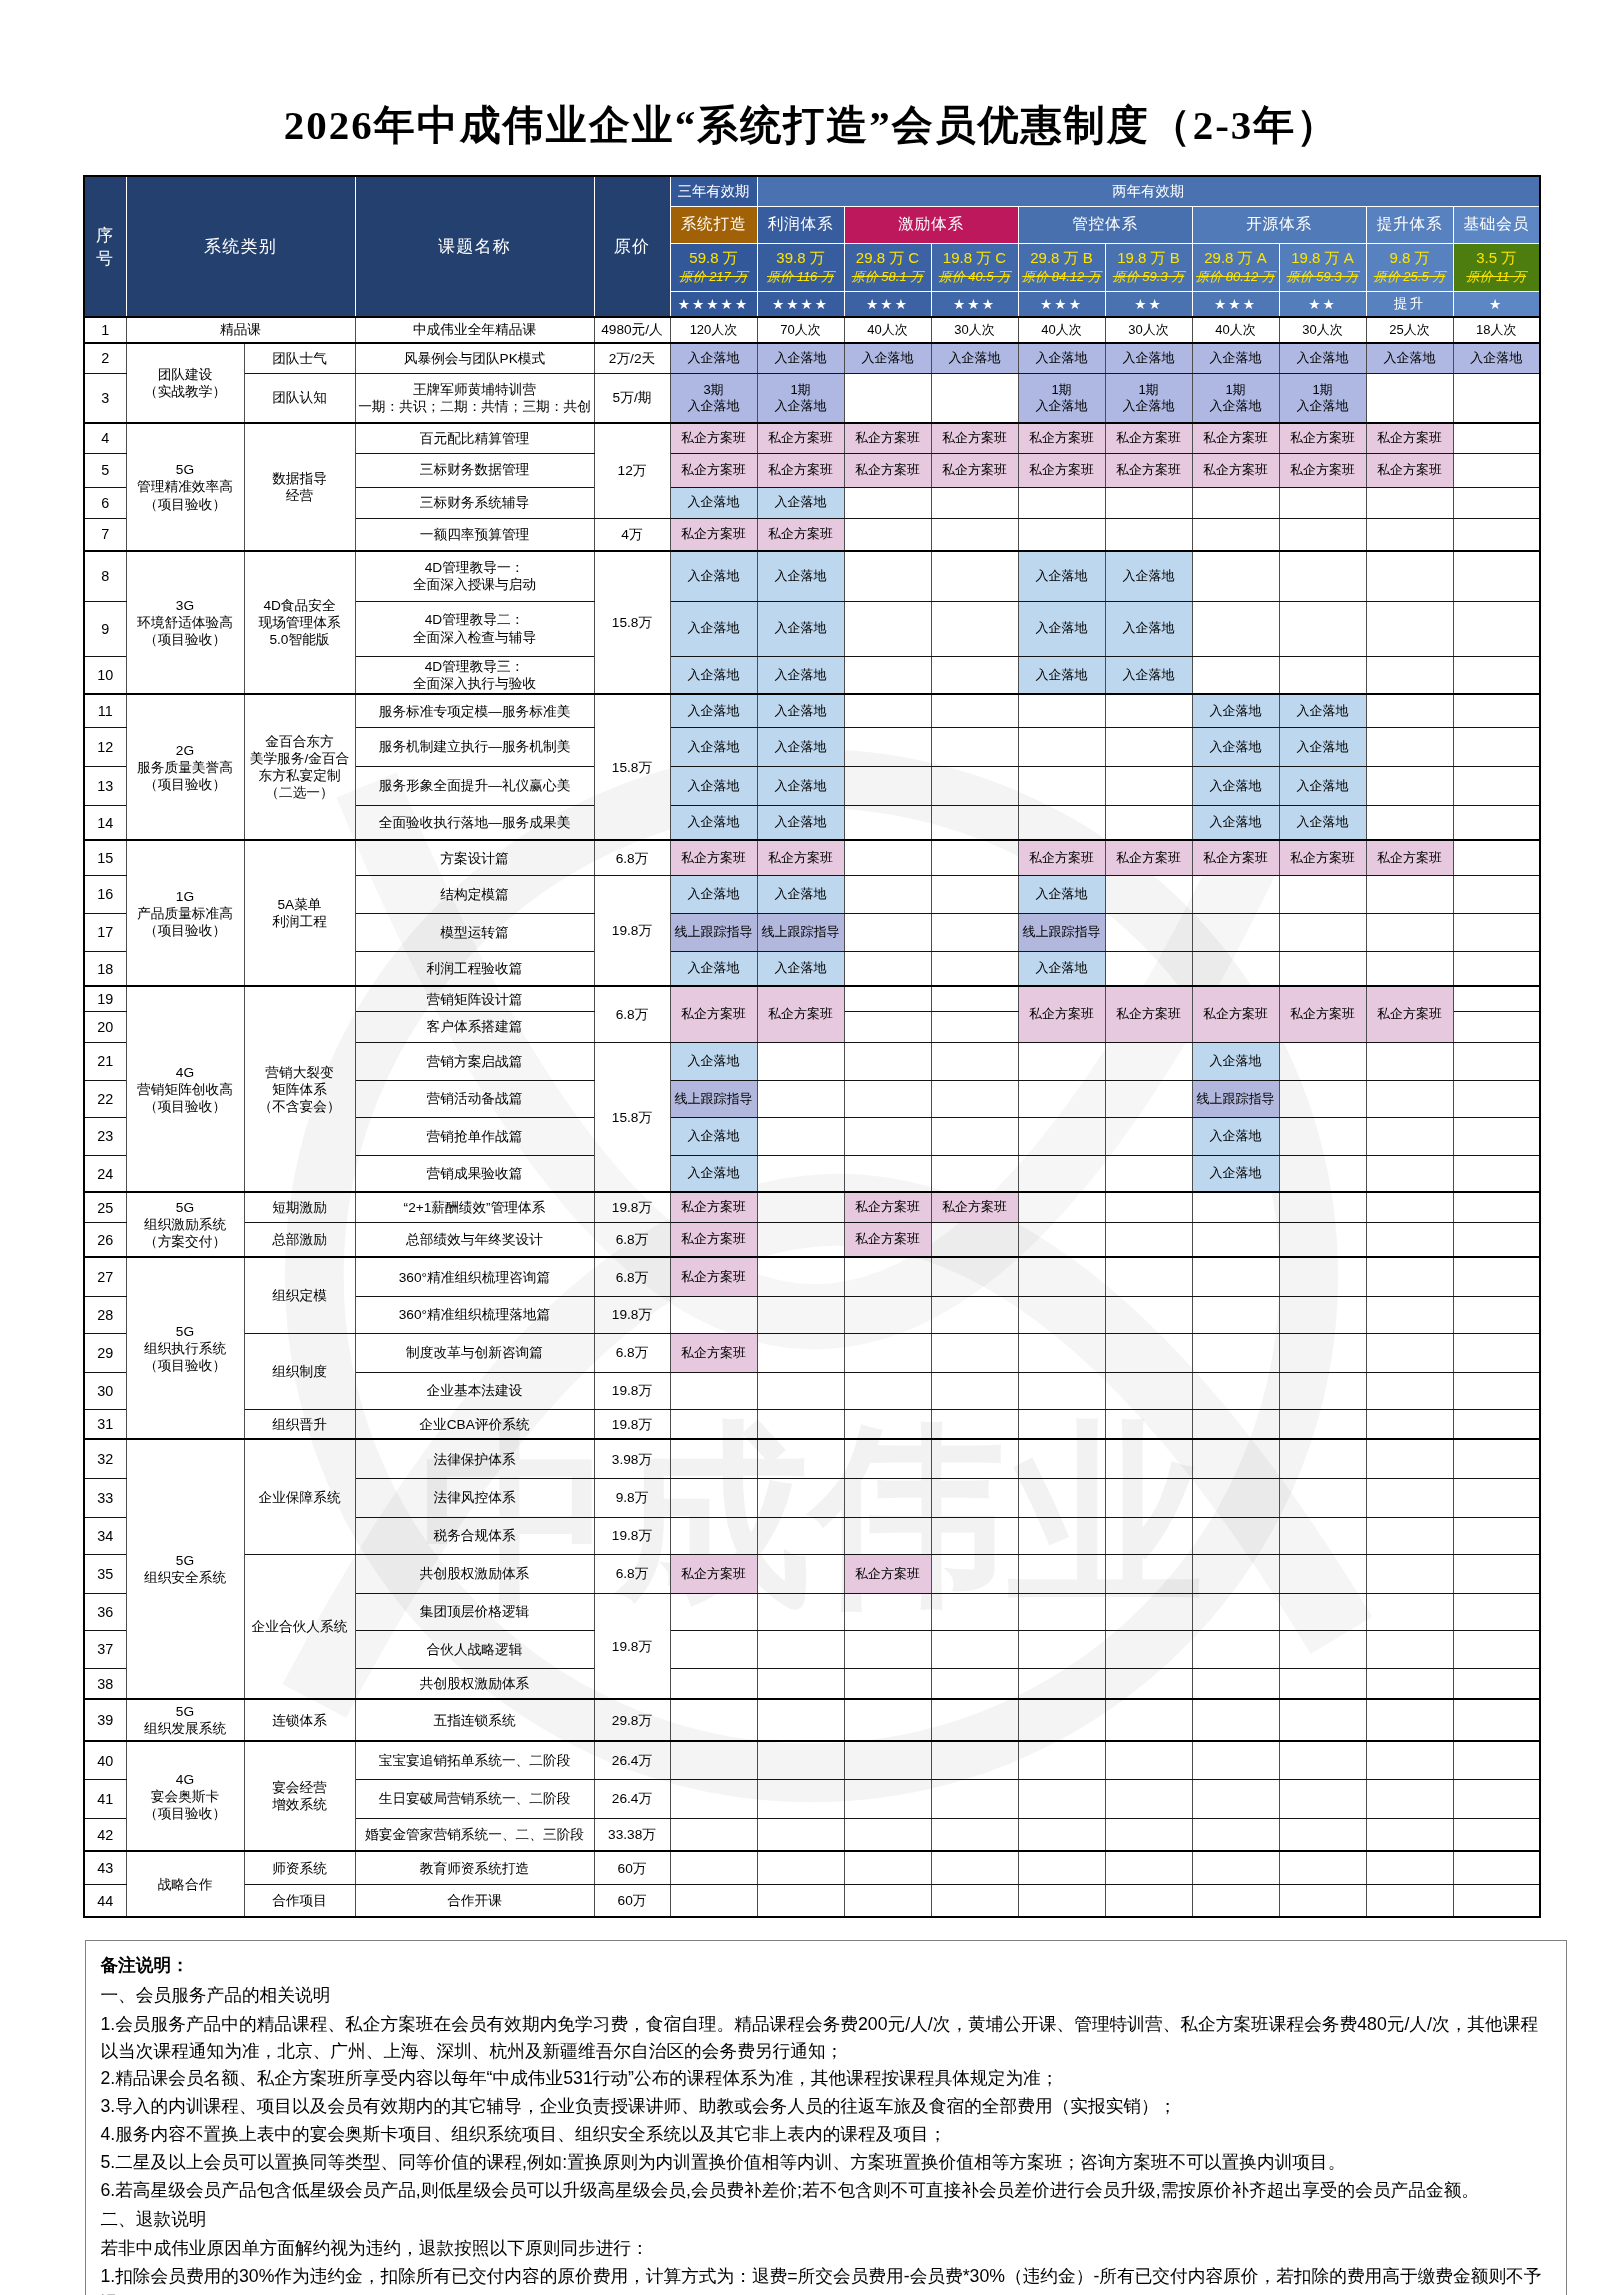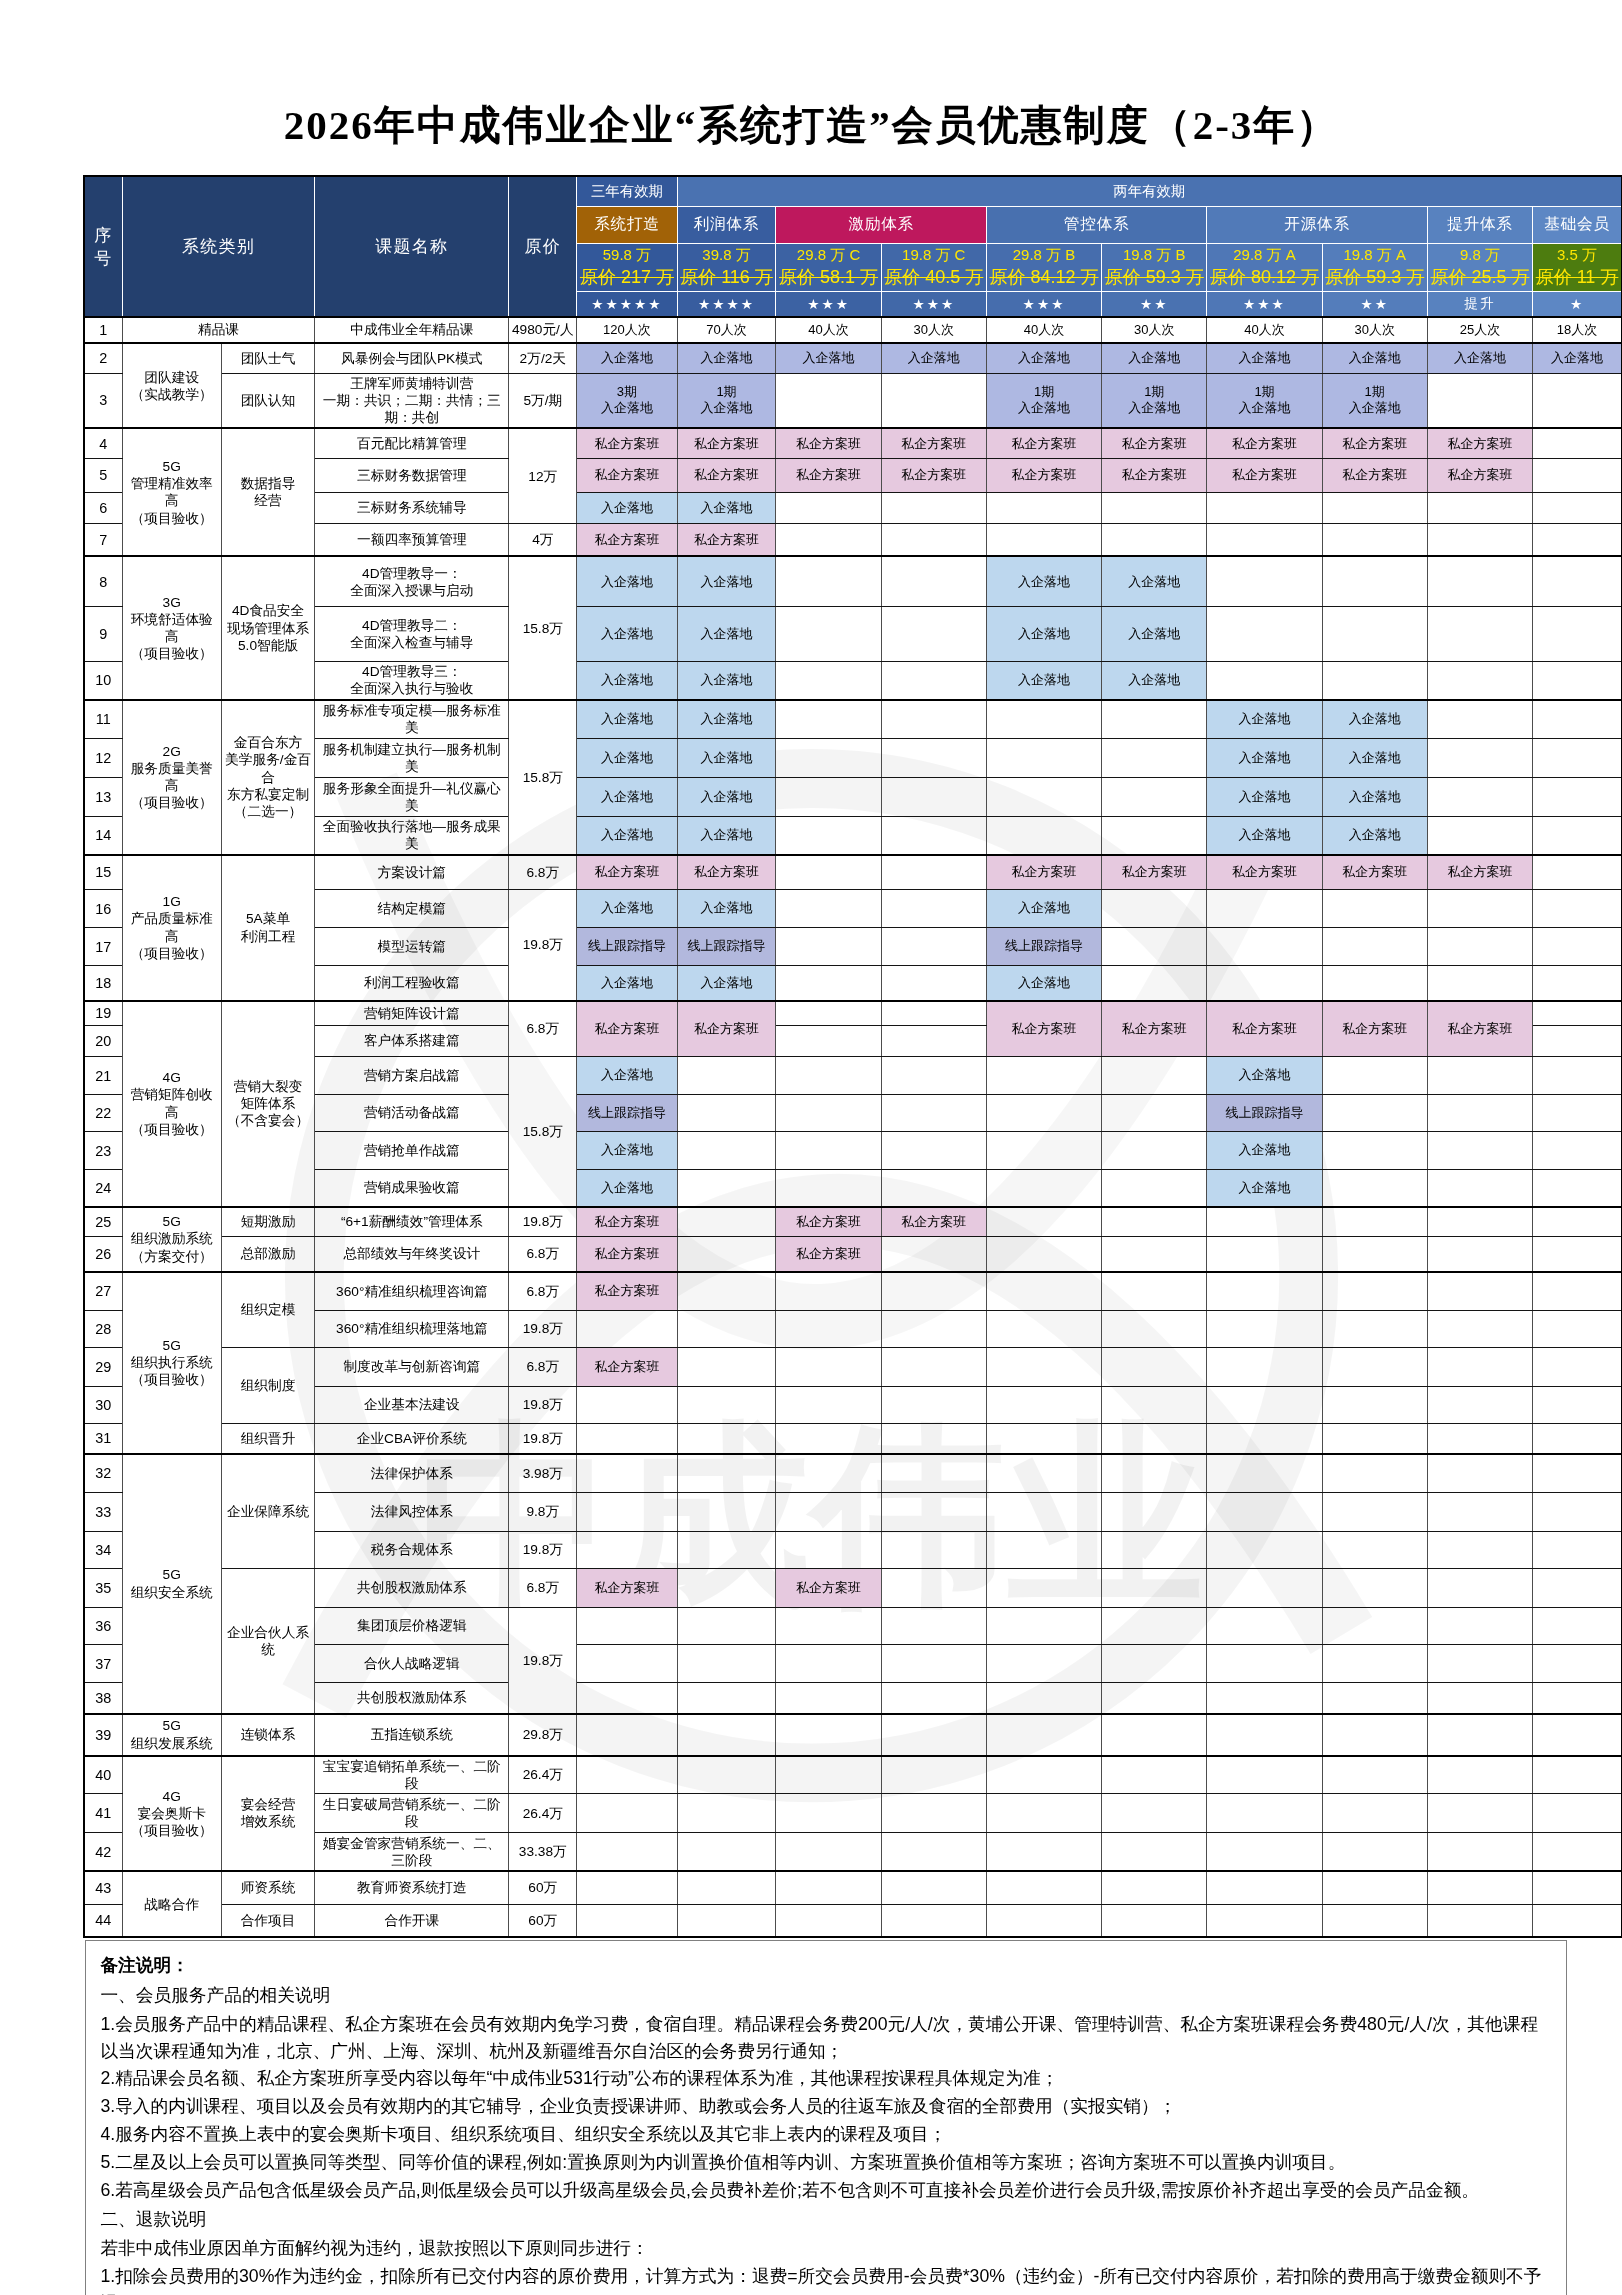--- a/index.html
+++ b/index.html
@@ -24,21 +24,21 @@
     padding:1.3px 2.6px;text-align:center;vertical-align:middle;overflow:hidden;
   }
   thead th{
     color:#fff;border:1.3px solid #fff;font-weight:normal;
   }
   thead tr.hr-last th{border-bottom:2.6px solid #000;}
   thead th.corner{font-size:17px;letter-spacing:1.3px;}
   th.validity{font-size:14.4px;}
   th.group{font-size:15.7px;letter-spacing:0.7px;}
   .tier-p{font-size:15px;color:var(--yellow);line-height:1.35;white-space:nowrap;}
-  .tier-o{font-size:18px;color:var(--yellow);text-decoration:line-through;white-space:nowrap;}
+  .tier-o{font-size:13px;color:var(--yellow);text-decoration:line-through;white-space:nowrap;font-style:italic;}
   .stars{font-size:13.7px;letter-spacing:2px;white-space:nowrap;}
   tbody td{
     border-left:0.7px solid #4d4d4d;border-right:0.7px solid #4d4d4d;
     border-top:1.3px solid #141414;border-bottom:1.3px solid #141414;
     font-size:13.7px;line-height:1.25;white-space:pre-line;background:#fff0;
   }
   tbody tr.grp > td{border-top:2.6px solid #000;}
   td.num{font-size:14.4px;}
   td.cat,td.sub{font-size:13.7px;}
   td.title{font-size:13.7px;}
@@ -545,21 +545,21 @@
         <td class="mc"></td>
         <td class="mc"></td>
         <td class="mc"></td>
       </tr>
       <tr class="grp" style="height: 30px; margin-left: 20px;">
         <td class="num">25</td>
         <td class="cat" rowspan="2">5G
 组织激励系统
 （方案交付）</td>
         <td class="sub" rowspan="1">短期激励</td>
-        <td class="title">“6+1薪酬绩效”管理体系</td>
+        <td class="title">“2+1薪酬绩效”管理体系</td>
         <td class="price" rowspan="1">19.8万</td>
         <td class="mc pk">私企方案班</td>
         <td class="mc"></td>
         <td class="mc pk">私企方案班</td>
         <td class="mc pk">私企方案班</td>
         <td class="mc"></td>
         <td class="mc"></td>
         <td class="mc"></td>
         <td class="mc"></td>
         <td class="mc"></td>

